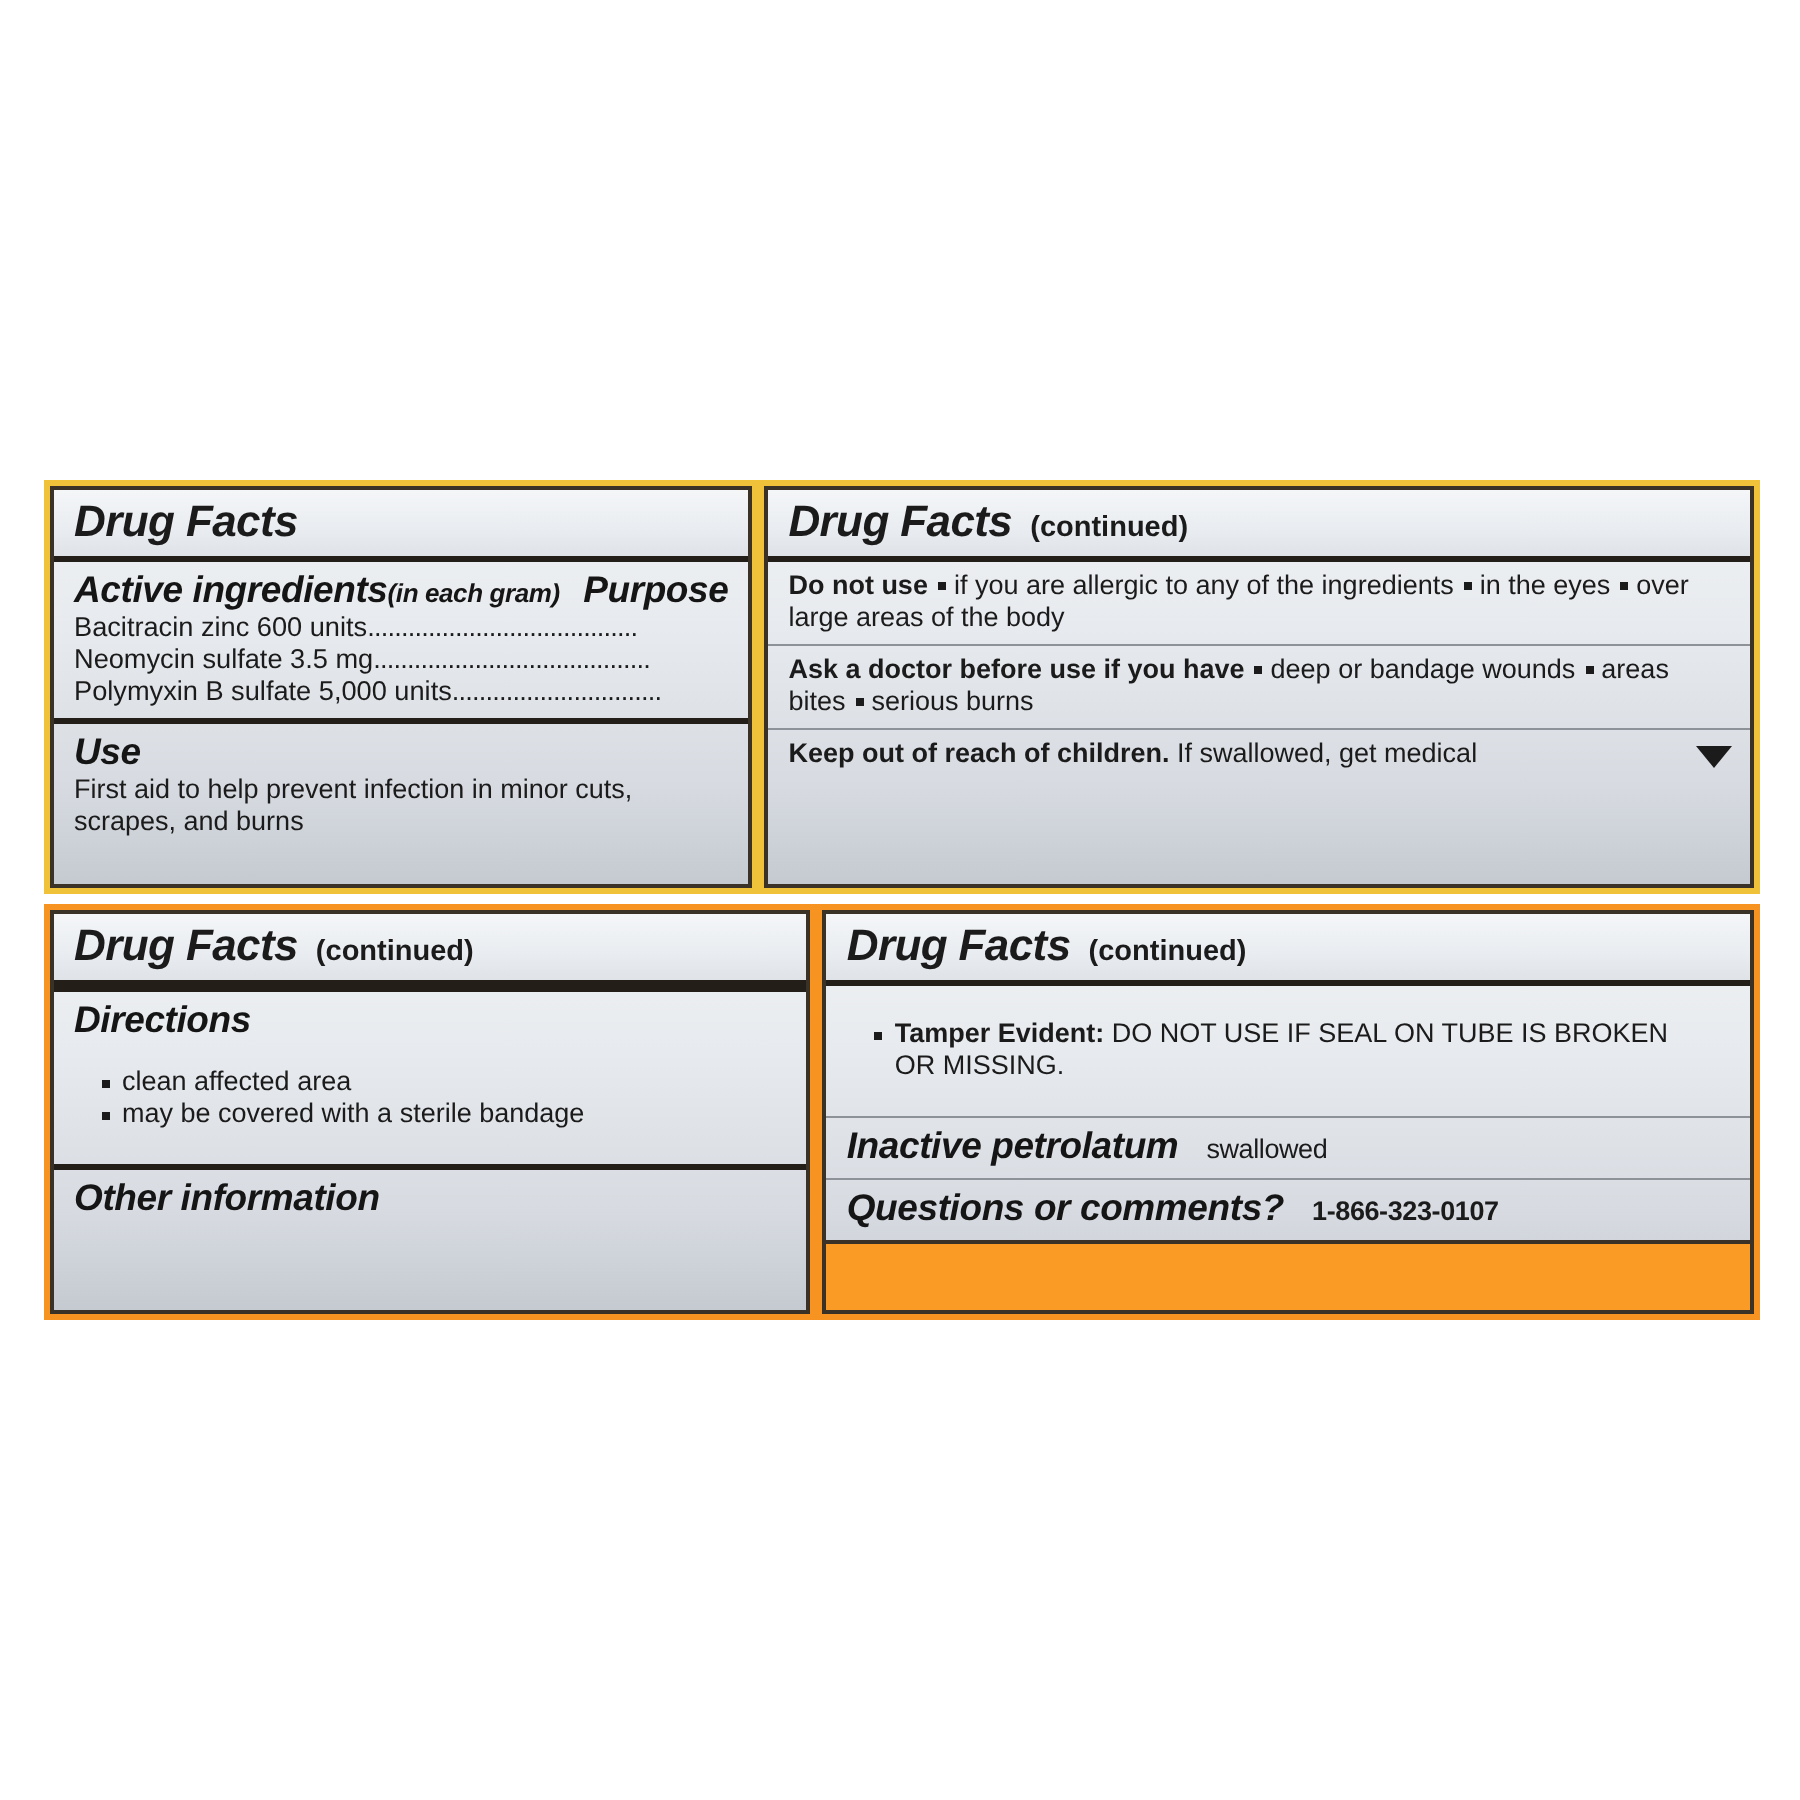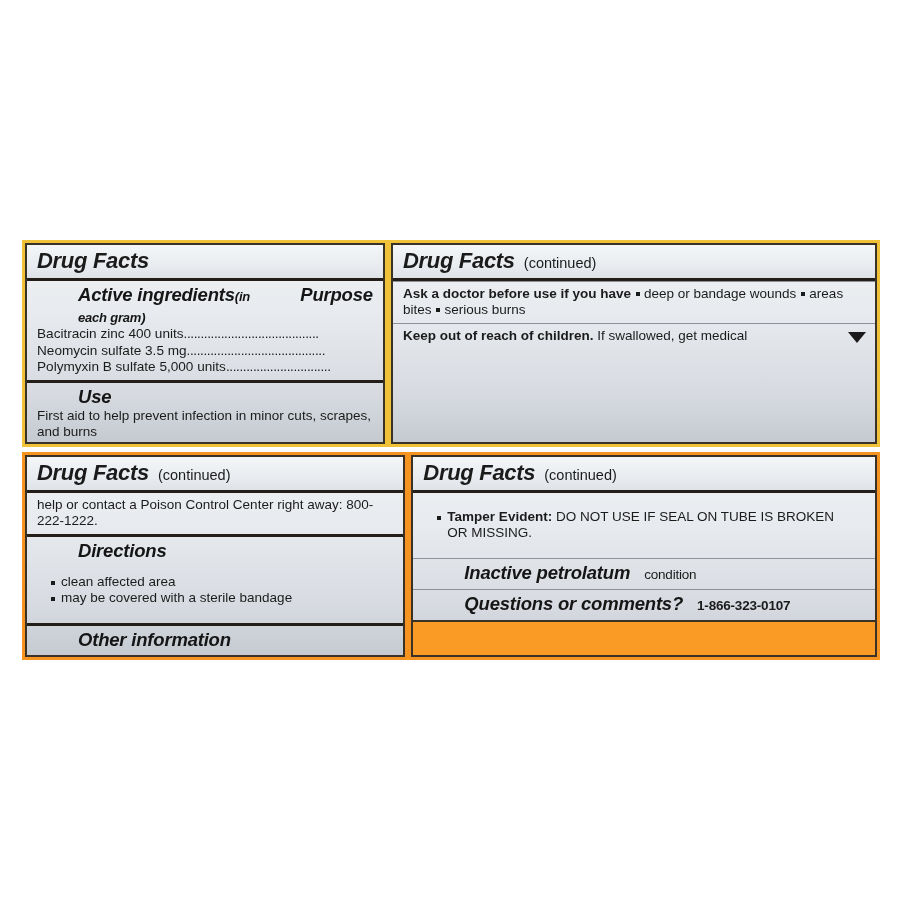--- a/index.html
+++ b/index.html
@@ -62,39 +62,38 @@
     font-size: 22px;
     font-weight: bold;
     font-style: italic;
     color: #1b1b1b;
     letter-spacing: -0.3px;
   }
   .title-cont {
     font-size: 14.5px;
     color: #1b1b1b;
     font-style: normal;
-    font-weight: normal;
+    font-weight: bold;
   }
 
   
   .section {
     padding: 4px 10px 5px 10px;
     position: relative;
   }
   .section.thick-top { border-top: 3px solid #231f18; }
   .section.thin-top  { border-top: 1px solid #8d9299; }
 
   .sec-head {
     font-size: 18.5px;
     font-weight: bold;
     font-style: italic;
     color: #151515;
     line-height: 1.12;
     letter-spacing: -0.2px;
-    margin-left: 41px;
   }
   .sec-head .paren {
     font-size: 13px;
     font-weight: bold;
     font-style: italic;
   }
   .sec-head-row {
     display: flex;
     justify-content: space-between;
     align-items: baseline;
@@ -194,21 +193,21 @@
       </div>
 
       <div class="section">
         <div class="sec-head-row">
           <div class="sec-head">
             <span>Active ingredients</span><span class="paren">(in each gram)</span>
           </div>
           <div class="sec-head">Purpose</div>
         </div>
         <div class="ing-line">
-          <span>Bacitracin zinc 400 units</span><span class="dots">........................................</span>
+          <span>Bacitracin zinc 600 units</span><span class="dots">........................................</span>
         </div>
         <div class="ing-line">
           <span>Neomycin sulfate 3.5 mg</span><span class="dots">.........................................</span>
         </div>
         <div class="ing-line">
           <span>Polymyxin B sulfate 5,000 units</span><span class="dots">...............................</span>
         </div>
       </div>
 
       <div class="section thick-top">
@@ -219,20 +218,23 @@
     </div>
 
     <div class="gap"></div>
 
     <div class="panel right">
       <div class="title-bar">
         <span class="title-main">Drug Facts</span>
         <span class="title-cont">(continued)</span>
       </div>
 
+      <div class="section">
+        <div class="body-text"><b>Do not use</b><span class="sq"></span><span>if you are allergic to any of the ingredients</span><span class="sq"></span><span>in the eyes</span><span class="sq"></span><span>over large areas of the body</span></div>
+      </div>
 
       <div class="section thin-top">
         <div class="body-text"><b>Ask a doctor before use if you have</b><span class="sq"></span><span>deep or bandage wounds</span><span class="sq"></span><span>areas bites</span><span class="sq"></span><span>serious burns</span></div>
       </div>
 
 
       <div class="section thin-top">
         <div class="body-text"><b>Keep out of reach of children.</b> <span>If swallowed, get medical</span></div>
         <span class="arrow-down"></span>
       </div>
@@ -240,23 +242,20 @@
   </div>
 
   <div class="row row-bottom">
 
     <div class="panel left">
       <div class="title-bar">
         <span class="title-main">Drug Facts</span>
         <span class="title-cont">(continued)</span>
       </div>
 
-      <div class="section">
-        <div class="body-text">help or contact a Poison Control Center right away: 800-222-1222.</div>
-      </div>
 
       <div class="section thick-top">
         <div class="sec-head">Directions</div>
         <ul class="bullets">
           <li>clean affected area</li>
           <li>may be covered with a sterile bandage</li>
         </ul>
       </div>
 
       <div class="section thick-top">
@@ -273,21 +272,21 @@
         <span class="title-cont">(continued)</span>
       </div>
 
       <div class="section">
         <ul class="bullets">
           <li><b>Tamper Evident:</b> <span>DO NOT USE IF SEAL ON TUBE IS BROKEN OR MISSING.</span></li>
         </ul>
       </div>
 
       <div class="section thin-top">
-        <div class="sec-head"><span>Inactive petrolatum</span><span class="sec-inline-val">condition</span></div>
+        <div class="sec-head"><span>Inactive petrolatum</span><span class="sec-inline-val">swallowed</span></div>
       </div>
 
       <div class="section thin-top">
         <div class="sec-head"><span>Questions or comments?</span><span class="sec-inline-val" style="font-weight:bold;">1-866-323-0107</span></div>
       </div>
 
       <div class="orange-fill"></div>
     </div>
   </div>
 

